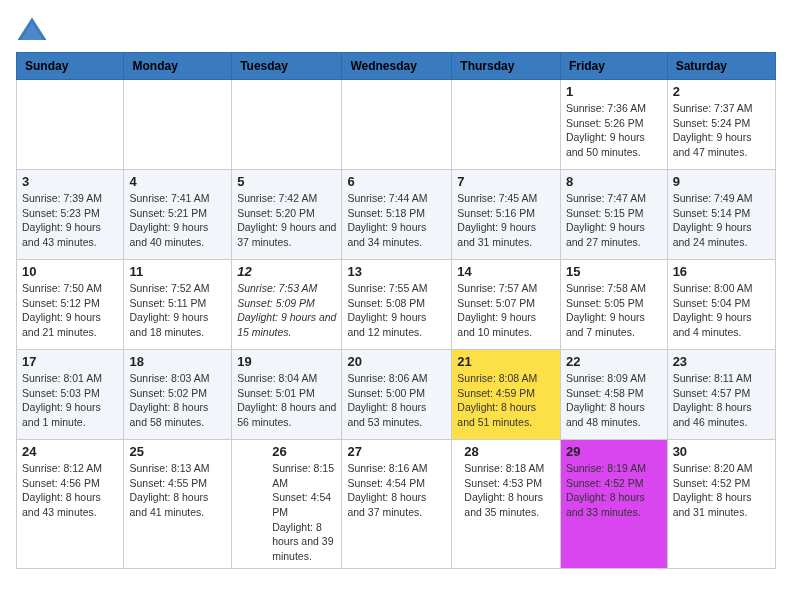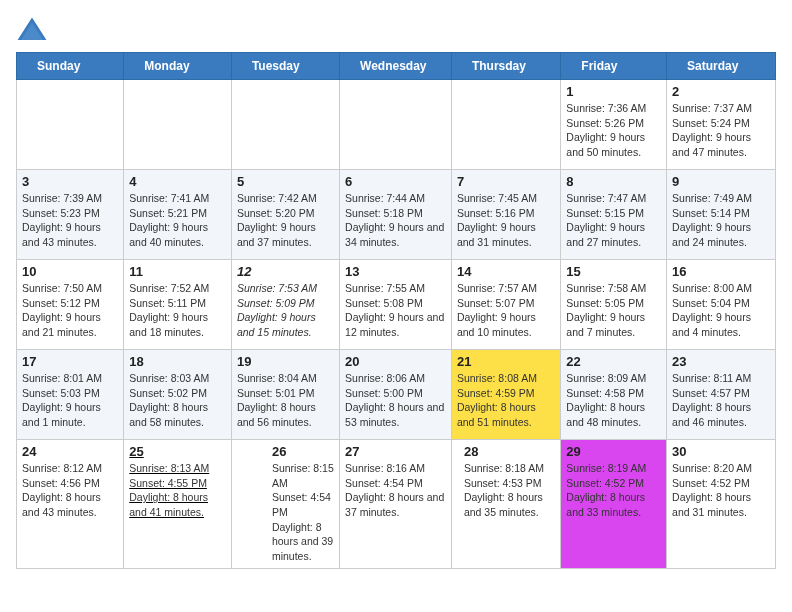--- a/index.html
+++ b/index.html
@@ -52,22 +52,22 @@
       font-size: 14px;
       color: #555;
     }
     .calendar-table {
       width: 100%;
       border-collapse: collapse;
       font-size: 11px;
     }
     .calendar-table th {
       background: #3a7abf;
-      color: #ffffff;
-      padding: 6px 20px;
+      color: #000000;
+      padding: 6px 8px;
       text-align: left;
       font-size: 12px;
       font-weight: bold;
       border: 1px solid #2d6aa8;
     }
     .calendar-table td {
       border: 1px solid #ccc;
       vertical-align: top;
       padding: 4px 5px;
       width: 113px;
@@ -229,21 +229,21 @@
         <td style="background: rgb(242, 245, 250);">
           <span class="day-number">23</span>
           <div class="day-info">Sunrise: 8:11 AM<br>Sunset: 4:57 PM<br>Daylight: 8 hours and 46 minutes.</div>
         </td>
       </tr>
       <tr>
         <td style="background: rgb(255, 255, 255);">
           <span class="day-number">24</span>
           <div class="day-info">Sunrise: 8:12 AM<br>Sunset: 4:56 PM<br>Daylight: 8 hours and 43 minutes.</div>
         </td>
-        <td style="background: rgb(255, 255, 255); text-decoration: underline;">
+        <td style="background: rgb(255, 255, 255);">
           <span class="day-number">25</span>
           <div class="day-info">Sunrise: 8:13 AM<br>Sunset: 4:55 PM<br>Daylight: 8 hours and 41 minutes.</div>
         </td>
         <td style="background: rgb(255, 255, 255); padding-left: 40px;">
           <span class="day-number">26</span>
           <div class="day-info">Sunrise: 8:15 AM<br>Sunset: 4:54 PM<br>Daylight: 8 hours and 39 minutes.</div>
         </td>
         <td style="background: rgb(255, 255, 255);">
           <span class="day-number">27</span>
           <div class="day-info">Sunrise: 8:16 AM<br>Sunset: 4:54 PM<br>Daylight: 8 hours and 37 minutes.</div>

